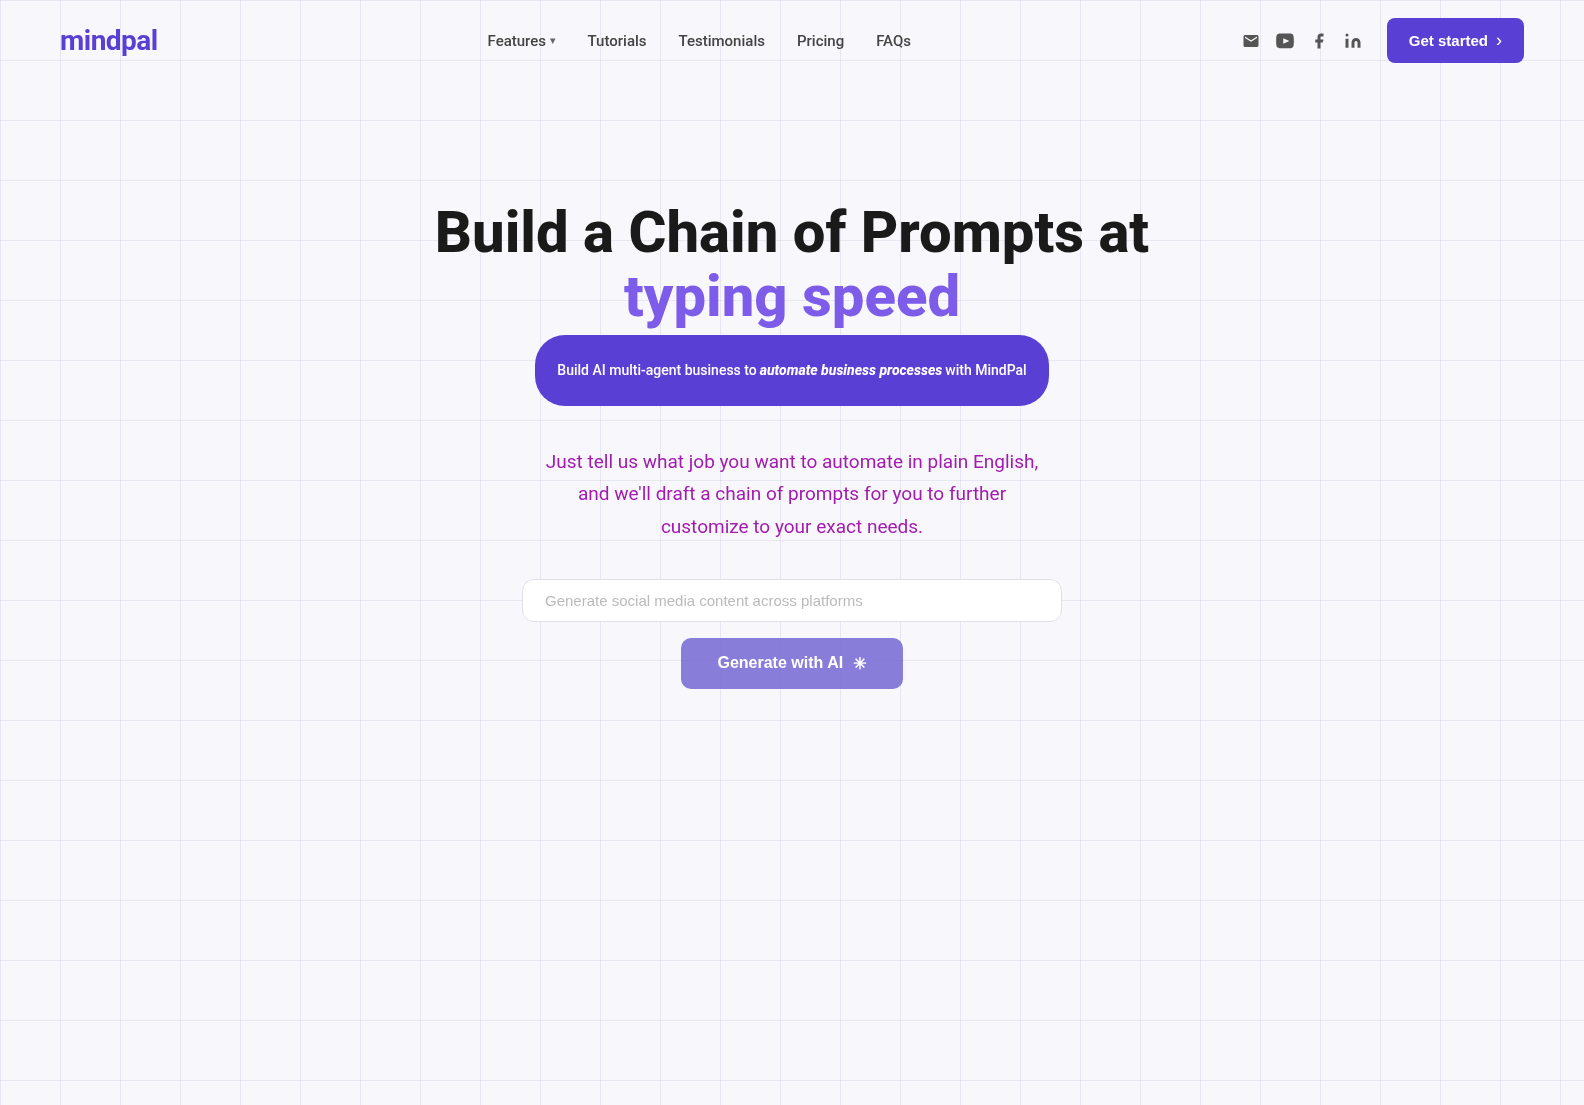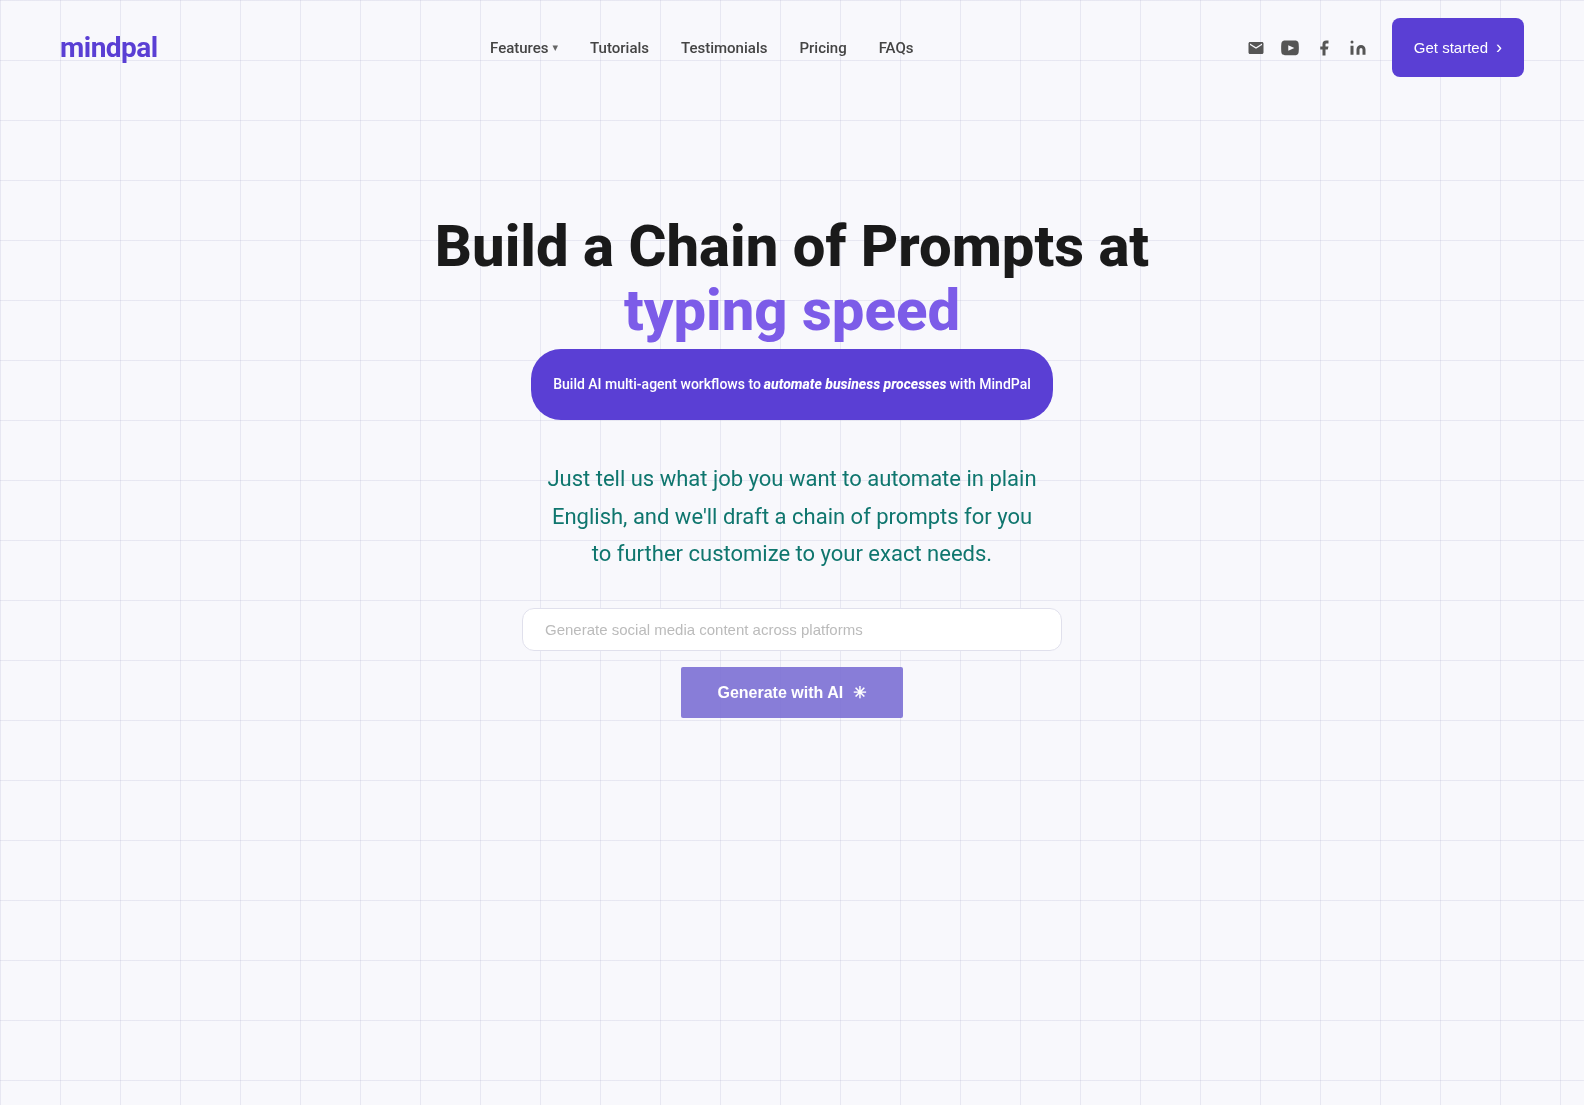--- a/index.html
+++ b/index.html
@@ -96,24 +96,24 @@
     .nav-right {
       display: flex;
       align-items: center;
       gap: 24px;
     }
 
     .get-started-btn {
       background: #5a3fd4;
       color: white;
       border: none;
-      padding: 19px 22px;
+      padding: 12px 22px;
       border-radius: 8px;
       font-size: 15px;
-      font-weight: 400;
+      font-weight: 700;
       cursor: pointer;
       display: flex;
       align-items: center;
       gap: 8px;
     }
 
     .get-started-btn::after {
       content: '›';
       font-size: 18px;
       font-weight: 300;
@@ -158,22 +158,22 @@
       line-height: 1.4;
     }
 
     .hero-badge .bold {
       font-weight: 800;
       margin: 16px 3px;
       font-style: italic;
     }
 
     .hero-description {
-      font-size: 22px;
-      color: #0f766e;
+      font-size: 19px;
+      color: #a21caf;
       line-height: 1.7;
       max-width: 500px;
       margin-bottom: 36px;
     }
 
     
     .input-section {
       display: flex;
       flex-direction: column;
       align-items: center;
@@ -195,26 +195,26 @@
 
     .prompt-input::placeholder {
       color: #bbb;
     }
 
     .generate-btn {
       background: #7c6fd4;
       color: white;
       border: none;
       padding: 16px 36px;
-      border-radius: 2px;
+      border-radius: 10px;
       font-size: 16px;
       font-weight: 600;
       cursor: pointer;
       display: flex;
-      align-items: center;
+      align-items: flex-start;
       gap: 10px;
       opacity: 0.9;
     }
 
     .generate-btn .sparkle-icon {
       font-size: 16px;
     }
 
     
     .icon-svg {
@@ -276,21 +276,21 @@
     <button class="get-started-btn">Get started</button>
   </div>
 </nav>
 
 <section class="hero">
   <h1 class="hero-title">
     <span>Build a Chain of Prompts at </span><span class="highlight">typing speed</span>
   </h1>
 
   <div class="hero-badge">
-    <span>Build AI multi-agent workflows to </span>
+    <span>Build AI multi-agent business to </span>
       <span class="bold">automate business processes</span>
       <span> with MindPal</span>
   </div>
 
   <p class="hero-description">Just tell us what job you want to automate in plain English, and we'll draft a chain of prompts for you to further customize to your exact needs.</p>
 
   <div class="input-section">
     <input class="prompt-input" type="text" placeholder="Generate social media content across platforms" style="">
     <button class="generate-btn">
       <span>Generate with AI</span>

